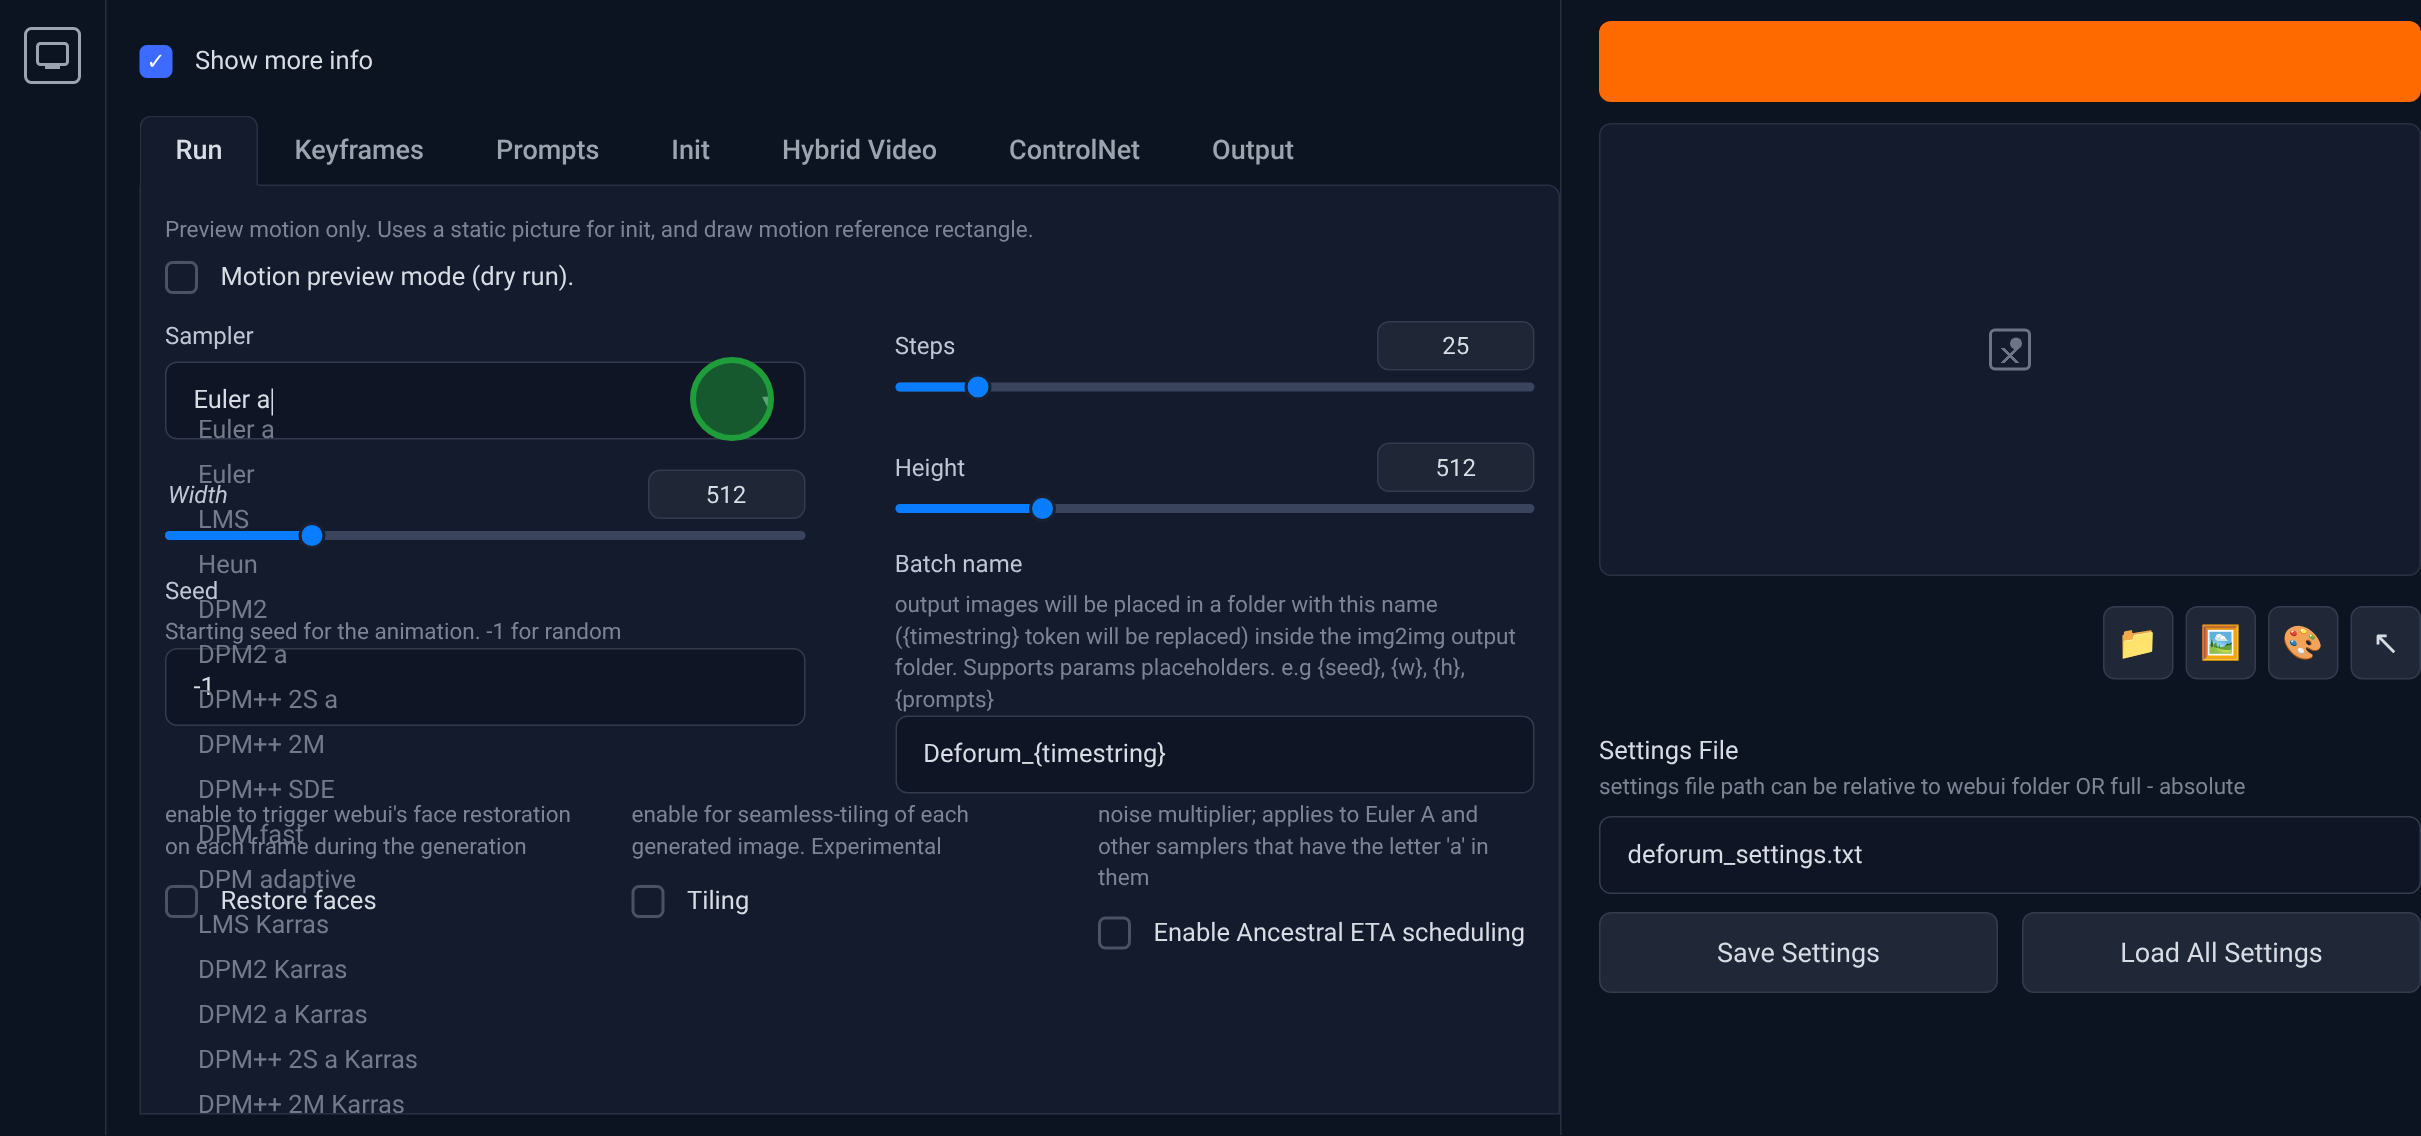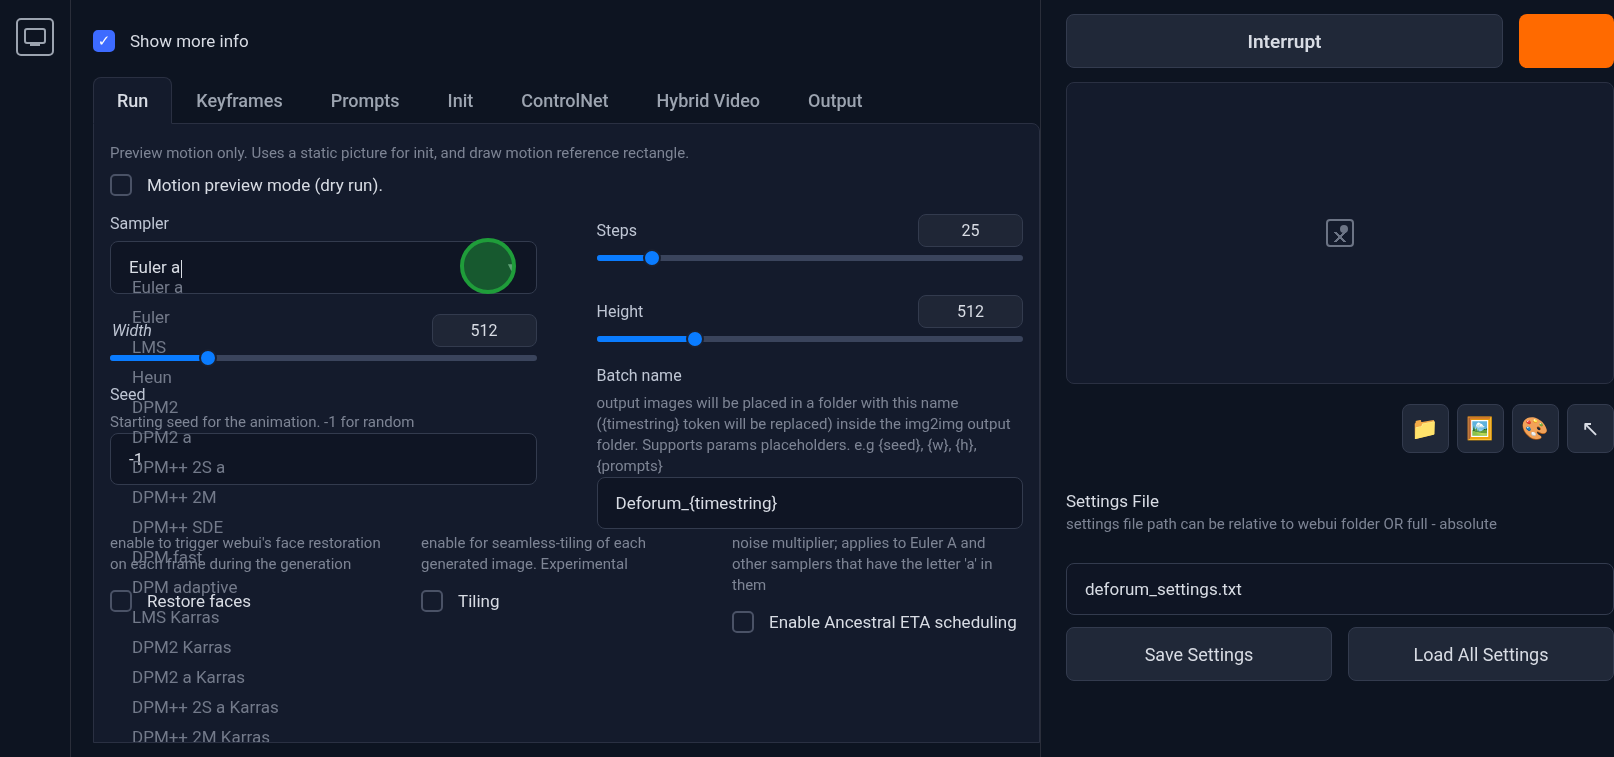--- a/index.html
+++ b/index.html
@@ -56,21 +56,21 @@
 
     .preview-area { background:#141b2c; border:1px solid #2a3042; border-radius:8px; height:302px; margin-top:14px; display:flex; align-items:center; justify-content:center; }
     .img-ph { width:28px; height:28px; border:2px solid #6c7485; border-radius:4px; position:relative; }
     .img-ph::after { content:''; position:absolute; width:8px; height:8px; border-radius:50%; background:#6c7485; top:4px; right:4px; }
     .img-ph::before { content:''; position:absolute; left:3px; right:3px; bottom:3px; height:10px; background:linear-gradient(135deg,transparent 45%,#6c7485 45%,#6c7485 55%,transparent 55%),linear-gradient(45deg,transparent 45%,#6c7485 45%,#6c7485 55%,transparent 55%); }
 
     .icon-btn-row { display:flex; gap:8px; justify-content:flex-end; margin-top:20px; }
     .icon-btn { width:47px; height:49px; background:#202838; border:1px solid #333b4e; border-radius:8px; display:flex; align-items:center; justify-content:center; cursor:pointer; font-size:22px; }
 
     .section-head { font-size:17px; color:#d8dce4; margin-top:38px; }
-    .section-sub { color:#7d8494; font-size:15px; margin-top:4px; margin-bottom:30px; }
+    .section-sub { color:#7d8494; font-size:15px; margin-top:4px; margin-bottom:11px; }
 
     .settings-btns { display:flex; gap:16px; margin-top:12px;align-items:center; }
     .s-btn { flex:1; background:#202838; border:1px solid #333b4e; border-radius:8px; height:54px; display:flex; align-items:center; justify-content:center; font-size:18px; color:#d8dce4; cursor:pointer; }
 
     .sampler-wrap { position:relative; }
     .cursor-line::after { content:''; display:inline-block; width:1px; height:18px; background:#d8dce4; vertical-align:middle; margin-left:1px; animation:blink 1s infinite; }
     @keyframes blink { 50% {opacity:0;} }
   </style>
 </head>
 <body>
@@ -92,22 +92,22 @@
           <span class="mark">✓</span>
         </div>
       <span>Show more info</span>
     </div>
 
     <div class="tabs">
       <div class="tab active">Run</div>
       <div class="tab">Keyframes</div>
       <div class="tab">Prompts</div>
       <div class="tab">Init</div>
+      <div class="tab">Hybrid Video</div>
       <div class="tab">ControlNet</div>
-      <div class="tab">Hybrid Video</div>
       <div class="tab">Output</div>
     </div>
 
     <div class="tab-content">
       <div class="preview-text">Preview motion only. Uses a static picture for init, and draw motion reference rectangle.</div>
       <div class="checkbox-row" style="margin:0 0 18px 0;">
         <div class="checkbox"></div>
         <span>Motion preview mode (dry run).</span>
       </div>
 
@@ -204,21 +204,20 @@
             <span>Enable Ancestral ETA scheduling</span>
           </div>
         </div>
       </div>
 
     </div>
   </div>
 
   <div class="right-panel">
     <div class="top-btns">
-      <div class="interrupt-btn">Interrupt</div>
       <div class="gen-btn"></div>
     </div>
 
     <div class="preview-area">
       <div class="img-ph"></div>
     </div>
 
     <div class="icon-btn-row">
       <div class="icon-btn">📁</div>
       <div class="icon-btn">🖼️</div>

